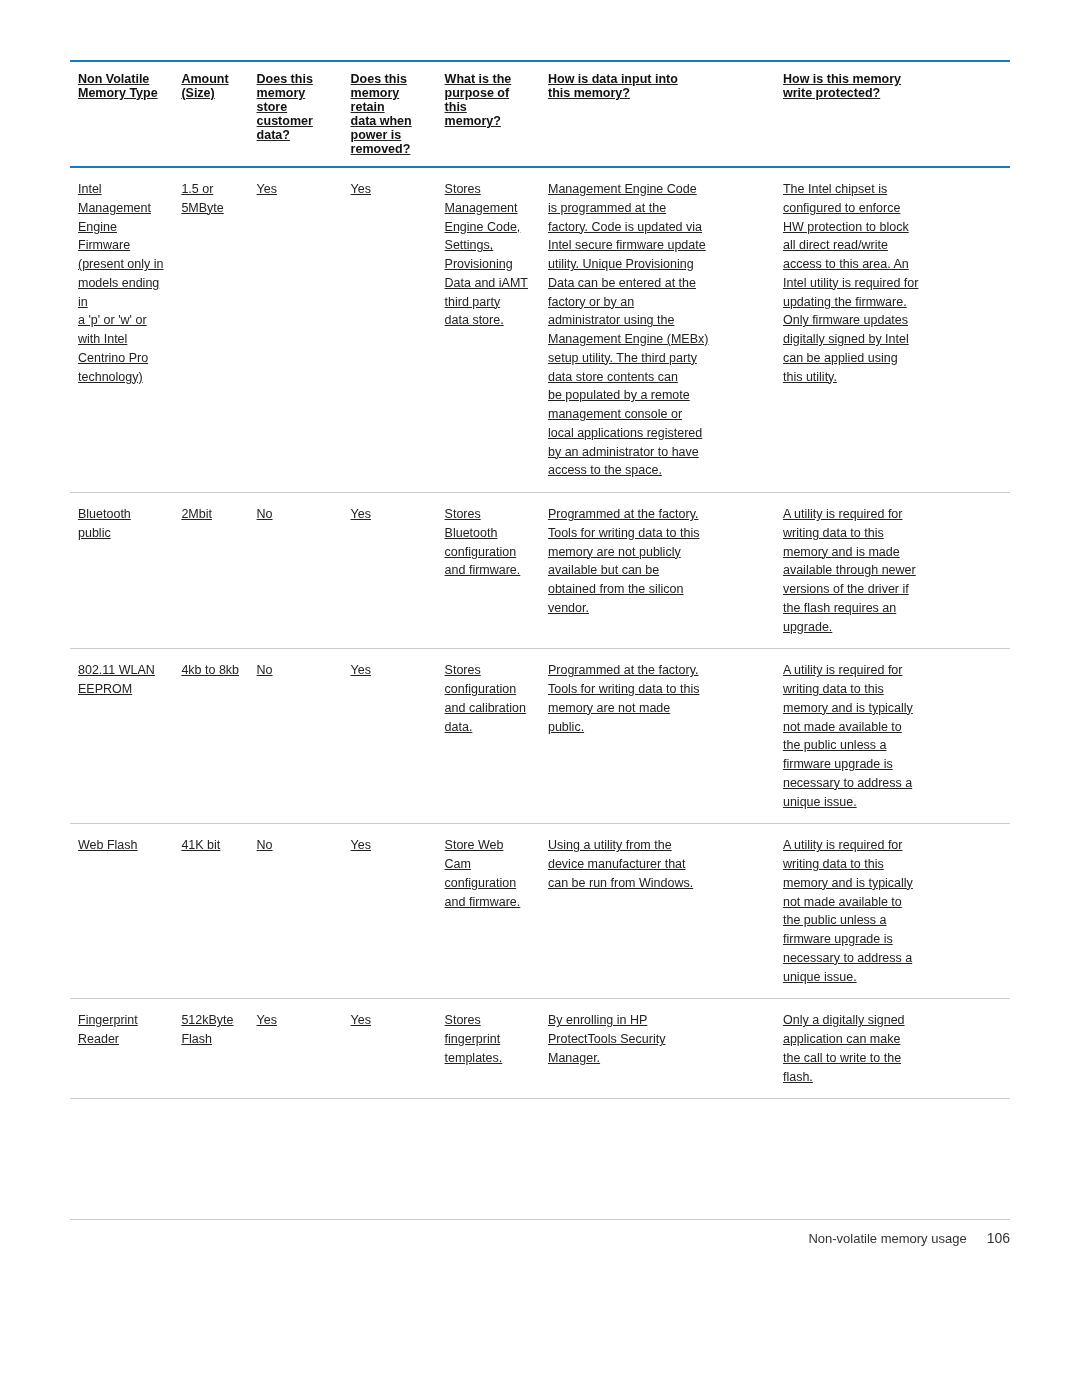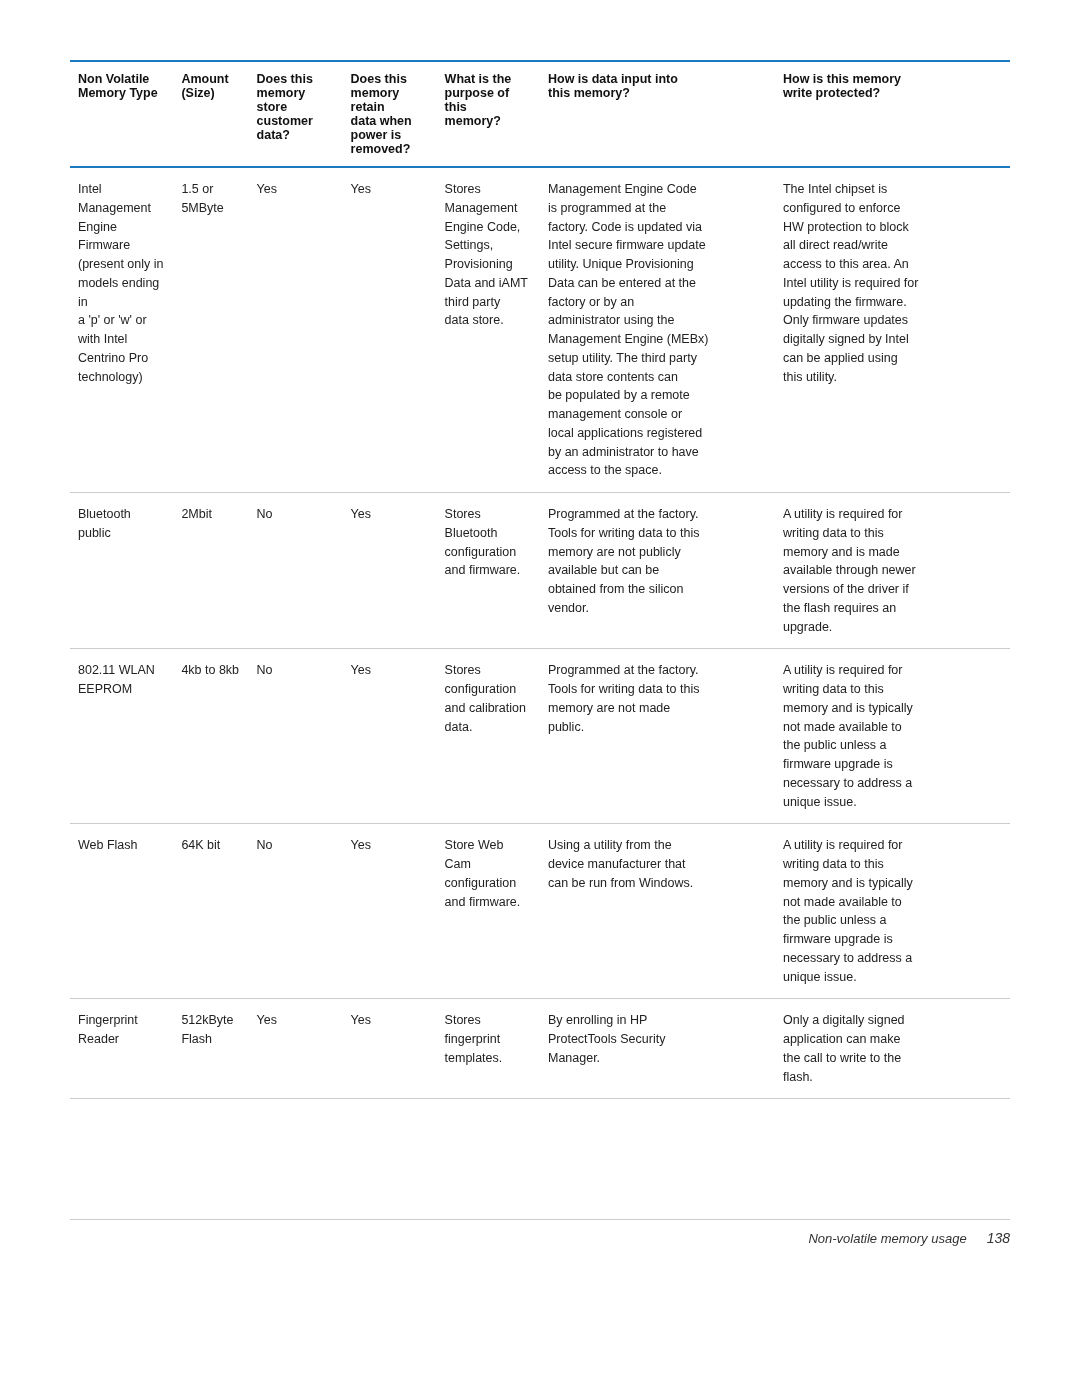--- a/index.html
+++ b/index.html
@@ -19,20 +19,21 @@
     }
 
     .page-container {
       width: 100%;
     }
 
     table {
       width: 100%;
       border-collapse: collapse;
       margin-bottom: 40px;
+      text-decoration: underline;
     }
 
     thead tr {
       border-top: 2.5px solid #1a7abf;
       border-bottom: 2px solid #1a7abf;
     }
 
     thead th {
       font-weight: bold;
       font-size: 12.5px;
@@ -54,21 +55,20 @@
       color: #222;
     }
 
     .footer-row {
       display: flex;
       justify-content: flex-end;
       align-items: center;
       margin-top: 120px;
       padding-top: 10px;
       border-top: 1px solid #cccccc;
-      font-style: italic;
     }
 
     .footer-text {
       font-size: 13px;
       color: #333;
     }
 
     .footer-page {
       font-size: 14px;
       font-weight: normal;
@@ -132,36 +132,36 @@
           <td>802.11 WLAN<br>EEPROM</td>
           <td>4kb to 8kb</td>
           <td>No</td>
           <td>Yes</td>
           <td>Stores<br>configuration<br>and calibration<br>data.</td>
           <td>Programmed at the factory.<br>Tools for writing data to this<br>memory are not made<br>public.</td>
           <td>A utility is required for<br>writing data to this<br>memory and is typically<br>not made available to<br>the public unless a<br>firmware upgrade is<br>necessary to address a<br>unique issue.</td>
         </tr>
         <tr>
           <td>Web Flash</td>
-          <td>64K bit</td>
+          <td>41K bit</td>
           <td>No</td>
           <td>Yes</td>
           <td>Store Web<br>Cam<br>configuration<br>and firmware.</td>
           <td>Using a utility from the<br>device manufacturer that<br>can be run from Windows.</td>
           <td>A utility is required for<br>writing data to this<br>memory and is typically<br>not made available to<br>the public unless a<br>firmware upgrade is<br>necessary to address a<br>unique issue.</td>
         </tr>
         <tr>
           <td>Fingerprint<br>Reader</td>
           <td>512kByte<br>Flash</td>
           <td>Yes</td>
           <td>Yes</td>
           <td>Stores<br>fingerprint<br>templates.</td>
           <td>By enrolling in HP<br>ProtectTools Security<br>Manager.</td>
           <td>Only a digitally signed<br>application can make<br>the call to write to the<br>flash.</td>
         </tr>
       </tbody>
   </table>
 
   <div class="footer-row">
     <span class="footer-text">Non-volatile memory usage</span>
-    <span class="footer-page">138</span>
+    <span class="footer-page">106</span>
   </div>
 </div>
 
 </body></html>

